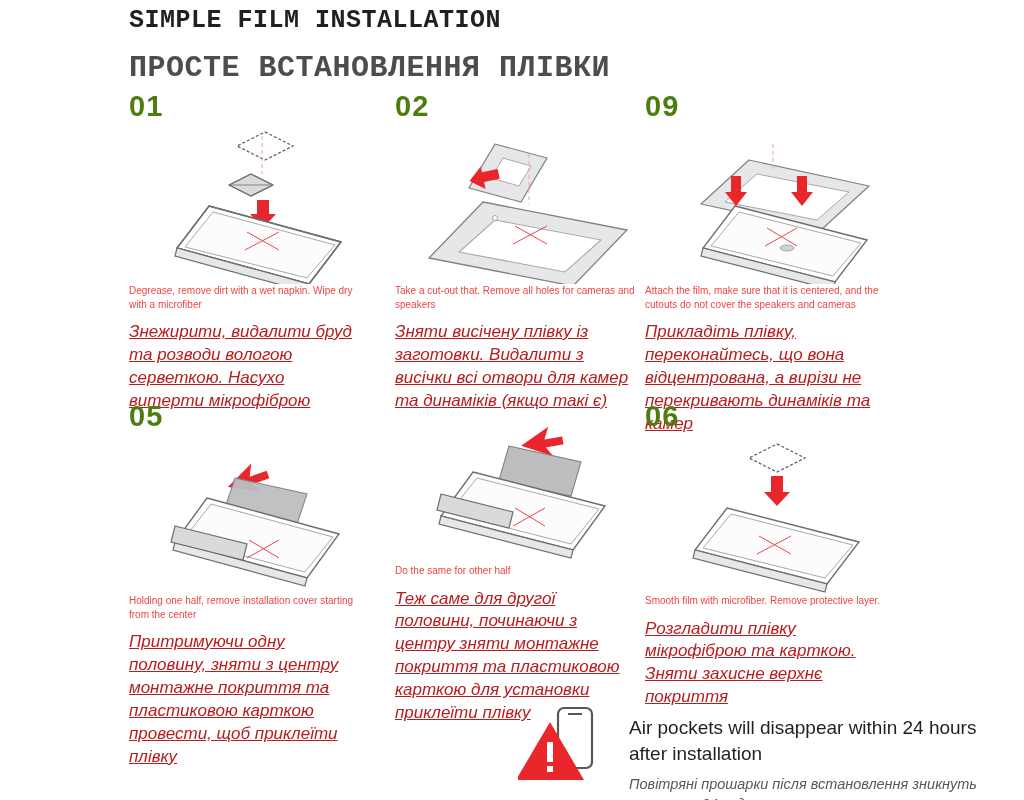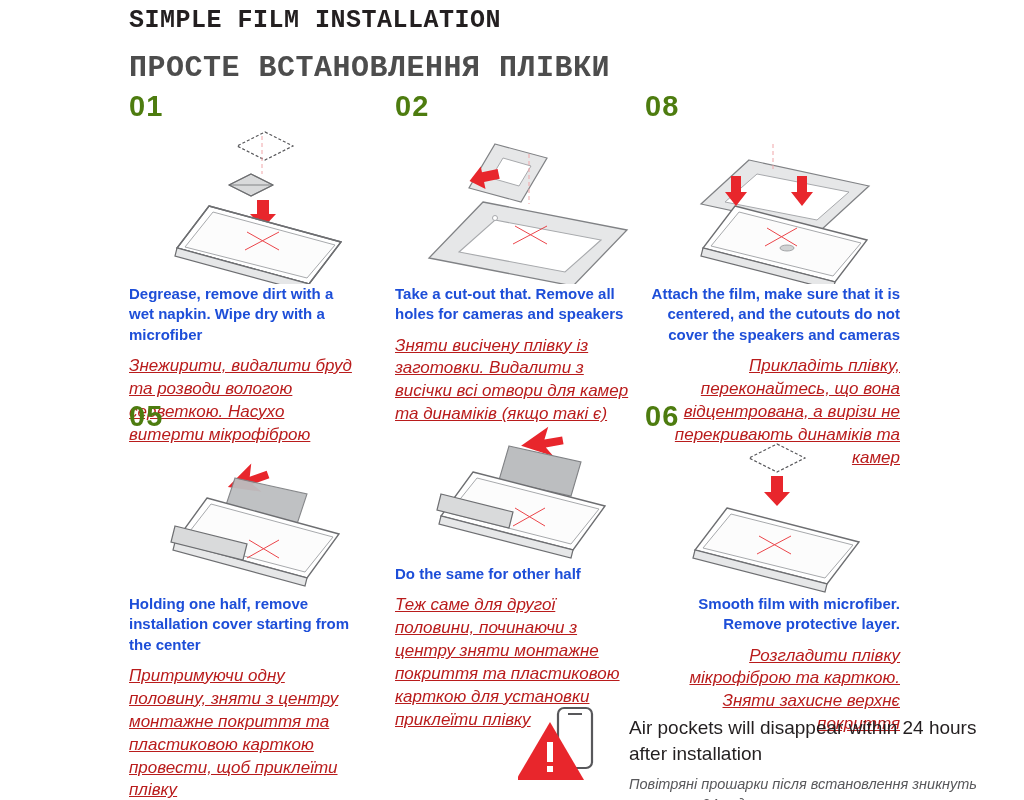--- a/index.html
+++ b/index.html
@@ -65,37 +65,36 @@
     letter-spacing: 1px;
     line-height: 1;
     height: 30px;
   }
   .step-art {
     position: relative;
     height: 162px;
     width: 262px;
   }
   .step-text-en {
-    font-size: 15px;
+    font-size: 10px;
     line-height: 1.35;
-    color: #1d4ed8;
-    font-weight: bold;
+    color: #ef4444;
   }
   .step-text-uk {
     font-size: 17px;
     line-height: 1.35;
     color: #b91c1c;
     font-style: italic;
     margin-top: 10px;
     text-decoration: underline;
   }
 
   
   .step-col-3 .step-text-en,
-  .step-col-3 .step-text-uk { width: 255px; text-align: right; }
+  .step-col-3 .step-text-uk { width: 255px; }
   .step-col-2 .step-text-en,
   .step-col-2 .step-text-uk { width: 240px; }
   .step-col-1 .step-text-en,
   .step-col-1 .step-text-uk { width: 232px; }
 
   
   .footer {
     position: absolute;
     left: 518px;
     top: 706px;
@@ -205,21 +204,21 @@
         <g stroke="#f0a5a8" stroke-width="1" stroke-dasharray="4,3">
           <line x1="134" y1="32" x2="134" y2="82"></line>
         </g>
       </svg>
     </div>
     <div class="step-text-en">Take a cut-out that. Remove all holes for cameras and speakers</div>
     <div class="step-text-uk">Зняти висічену плівку із заготовки. Видалити з висічки всі отвори для камер та динаміків (якщо такі є)</div>
   </div>
 
   <div class="step step-col-3 step-row-1">
-    <div class="step-num">08</div>
+    <div class="step-num">09</div>
     <div class="step-art">
       <svg width="262" height="162" viewBox="0 0 262 162">
 
         <g transform="translate(48,38)">
           <polygon points="56,0 176,26 128,70 8,44" fill="#e6e7e8" stroke="#808285" stroke-width="1.2"></polygon>
           <polygon points="64,14 156,32 124,60 32,42" fill="#ffffff" stroke="#a7a9ac" stroke-width="1"></polygon>
         </g>
 
         <g transform="translate(38,84)">
           <polygon points="52,0 184,34 152,76 20,42" fill="#ffffff" stroke="#6d6e71" stroke-width="1.4"></polygon>

